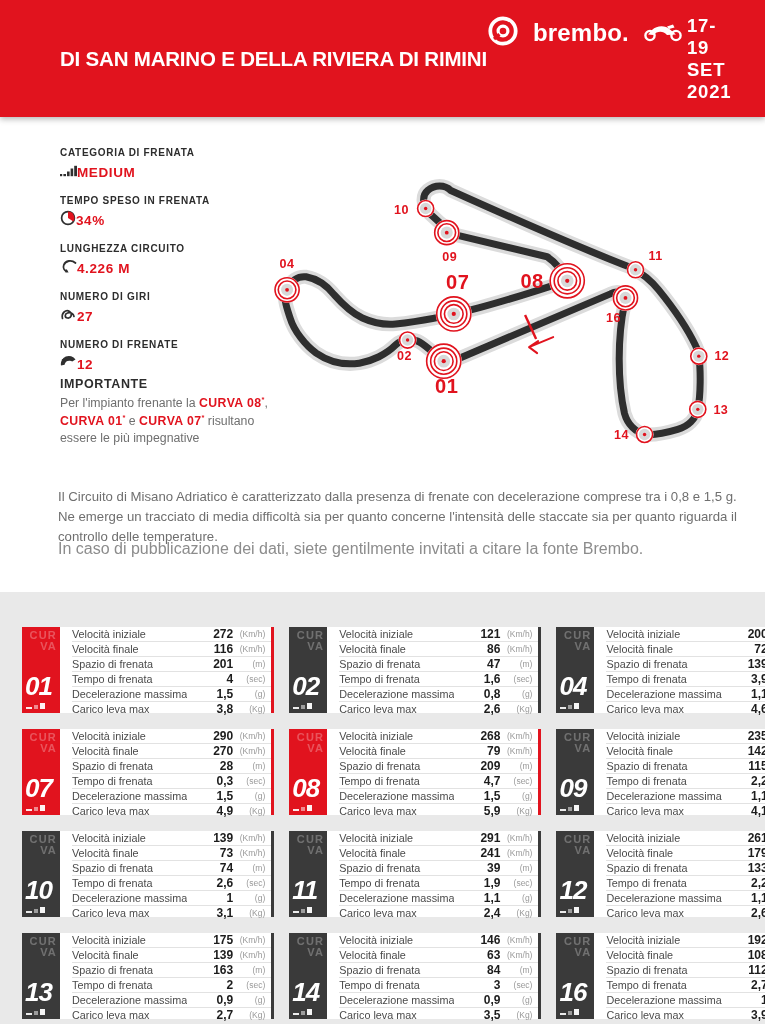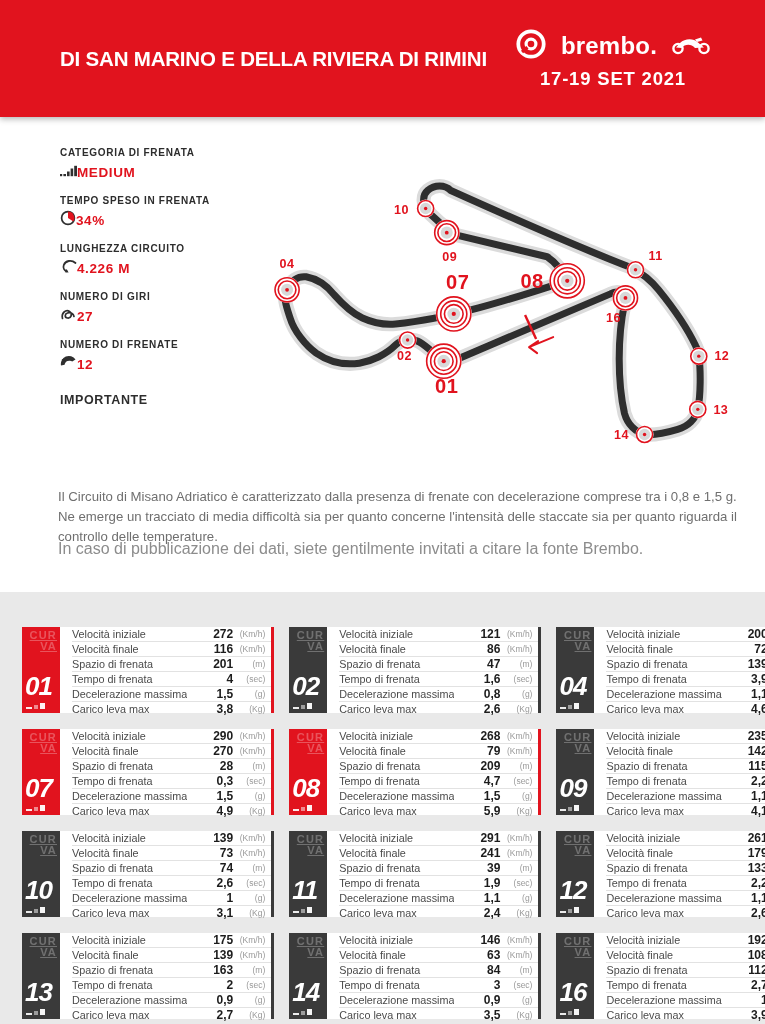--- a/index.html
+++ b/index.html
@@ -5,52 +5,52 @@
   html,body{margin:0;padding:0;background:#f2f2f2;}
   .page{position:relative;width:765px;height:1024px;background:#ffffff;overflow:hidden;
         font-family:"Liberation Sans",sans-serif;-webkit-font-smoothing:antialiased;}
   
   .hdr{position:absolute;left:0;top:0;width:765px;height:117px;background:#E1131E;
        box-shadow:0 2px 6px rgba(0,0,0,.3);display:flex;align-items:center;
        justify-content:space-between;padding:0 54px 0 60px;box-sizing:border-box;color:#fff;}
   .hdr .tl{font-size:20.5px;line-height:1.32;letter-spacing:-.2px;white-space:nowrap;}
   .hdr .tl .b{font-weight:800;}
   .hdr .tl .l{font-weight:400;}
-  .hdr-right{display:flex;flex-direction:column;align-items:center;gap:4px;}
+  .hdr-right{display:flex;flex-direction:row;align-items:flex-start;gap:4px;}
   .logo-row{display:flex;align-items:center;gap:14px;}
   .brembo-word{font-size:24px;font-weight:800;letter-spacing:.2px;}
   .hdr-date{font-size:18.5px;font-weight:800;letter-spacing:.8px;}
   
   .idcol{position:absolute;left:60px;top:134px;width:228px;}
   .idtitle{font-size:23px;font-weight:800;color:#2D2D2D;letter-spacing:.3px;line-height:1.15;}
   .idtitle .light{font-weight:400;color:#9B9B9B;}
   .stat{margin-top:13px;}
   .stat .slabel{font-size:10px;font-weight:800;color:#2D2D2D;letter-spacing:.7px;}
   .stat .sval{display:flex;align-items:center;gap:0;margin-top:4px;}
   .stat .sval .v{font-size:13.5px;font-weight:800;color:#E1131E;letter-spacing:.6px;}
-  .imp{margin-top:19px;}
+  .imp{margin-top:3px;}
   .imp .ih{font-size:12.5px;font-weight:800;color:#2D2D2D;letter-spacing:.6px;}
   .imp .ib{margin-top:4px;font-size:12.3px;color:#6F6F6F;line-height:1.42;}
   .imp .ib .rc{color:#E1131E;font-weight:800;letter-spacing:.4px;}
   .imp .ib sup{font-size:7.5px;color:#E1131E;font-weight:800;}
   
   .mapwrap{position:absolute;left:268px;top:166px;width:482px;height:314px;}
   
   .para{position:absolute;left:58px;top:487px;width:682px;font-size:13.2px;color:#6F6F6F;line-height:1.5;}
   .note{position:absolute;left:58px;top:540px;width:682px;font-size:16px;color:#8C8C8C;}
   
   .band{position:absolute;left:0;top:592px;width:765px;height:432px;background:#E9E9E9;}
   .cards{position:absolute;left:22px;top:627px;width:721px;display:grid;
          grid-template-columns:repeat(3,1fr);gap:16px 15px;}
   .card{display:flex;background:#fff;height:86px;}
   .badge{width:38px;position:relative;color:#fff;flex:none;}
   .badge.red{background:#E1131E;}
   .badge.dark{background:#3A3A3A;}
   .badge .curva{position:absolute;top:3px;right:3px;text-align:right;font-size:11px;font-weight:800;
-                line-height:1.02;letter-spacing:1.2px;color:rgba(255,255,255,.28);text-decoration:underline;}
+                line-height:1.02;letter-spacing:1.2px;color:rgba(255,255,255,.28);}
   .badge .num{position:absolute;left:3px;bottom:11px;font-size:26px;font-weight:800;font-style:italic;letter-spacing:-1px;}
   .badge .bars{position:absolute;left:4px;bottom:4px;display:flex;align-items:flex-end;gap:2px;}
   .badge .bars i{display:block;background:#fff;}
   .badge .bars .b1{width:6px;height:2px;opacity:.9;}
   .badge .bars .b2{width:4px;height:4px;opacity:.5;}
   .badge .bars .b3{width:5px;height:6px;opacity:.95;}
   .tbl{flex:1;display:flex;flex-direction:column;padding-left:12px;min-width:0;}
   .row{flex:1;display:flex;align-items:center;border-top:1px solid #E2E2E2;}
   .row:first-child{border-top:none;}
   .lbl{flex:1;font-size:10.8px;color:#4A4A4A;white-space:nowrap;overflow:hidden;}
@@ -156,20 +156,21 @@
             <path d="M1,11.5 A8,8 0 0 1 15.5,5.5 L12.2,7.6 A4.8,4.8 0 0 0 4.6,10.8 Z" fill="#2F2F2F"></path>
             <rect x="2" y="5" width="2" height="2" fill="#2F2F2F" transform="rotate(-20 3 6)"></rect>
           </svg>
         </span>
         <span class="v">12</span>
       </div>
     </div>
 
     <div class="imp">
       <div class="ih">IMPORTANTE</div>
+      <div class="ib"><span>Per l'impianto frenante la </span><span class="rc">CURVA 08</span><sup>*</sup><span>, </span><span class="rc">CURVA 01</span><sup>*</sup><span> e </span><span class="rc">CURVA 07</span><sup>*</sup><span> risultano essere le più impegnative</span></div>
     </div>
   </div>
 
   <div class="mapwrap">
     <svg id="track-svg" width="482" height="314" viewBox="0 0 480 310">
         <path d="M175,193 C166,186 158,178 151,174 C146,171 134,170 127,177 C118,186 104,193 91,195 C77,197 61,194 48,185 C37,177 26,163 22,150 C18,138 15,130 19,122 C22,113 30,108 38,109 C49,111 58,117 66,127 C74,136 83,145 94,150 C105,155 116,157 127,156 C180,151 240,132 298,113 C293,103 287,95 278,89 L190,68 C183,66 176,60 171,55 L160,45 C154,38 153,28 159,23 C166,17 176,17 182,23 C242,50 302,77 362,100 C370,104 381,112 389,122 C402,138 418,161 426,178 C428,182 429,185 429,188 C431,201 431,227 428,241 C426,251 418,258 408,261 C398,264 386,267 376,266 C366,264 358,256 355,245 C348,214 348,168 355,136 C357,128 351,121 341,126 L186,192 C181,194 177,195 175,193 Z" fill="none" stroke="#DBDBDB" stroke-width="14" stroke-linejoin="round" stroke-linecap="round"></path>
         <path d="M175,193 C166,186 158,178 151,174 C146,171 134,170 127,177 C118,186 104,193 91,195 C77,197 61,194 48,185 C37,177 26,163 22,150 C18,138 15,130 19,122 C22,113 30,108 38,109 C49,111 58,117 66,127 C74,136 83,145 94,150 C105,155 116,157 127,156 C180,151 240,132 298,113 C293,103 287,95 278,89 L190,68 C183,66 176,60 171,55 L160,45 C154,38 153,28 159,23 C166,17 176,17 182,23 C242,50 302,77 362,100 C370,104 381,112 389,122 C402,138 418,161 426,178 C428,182 429,185 429,188 C431,201 431,227 428,241 C426,251 418,258 408,261 C398,264 386,267 376,266 C366,264 358,256 355,245 C348,214 348,168 355,136 C357,128 351,121 341,126 L186,192 C181,194 177,195 175,193 Z" fill="none" stroke="#2E2E2E" stroke-width="7" stroke-linejoin="round" stroke-linecap="round"></path>
         <line x1="256" y1="147" x2="267" y2="171" stroke="#E1131E" stroke-width="2.4"></line>
         <path d="M284,169 L260,179 M260,179 L269,173 M260,179 L268,185" fill="none" stroke="#E1131E" stroke-width="2" stroke-linecap="round"></path>
         <g>

